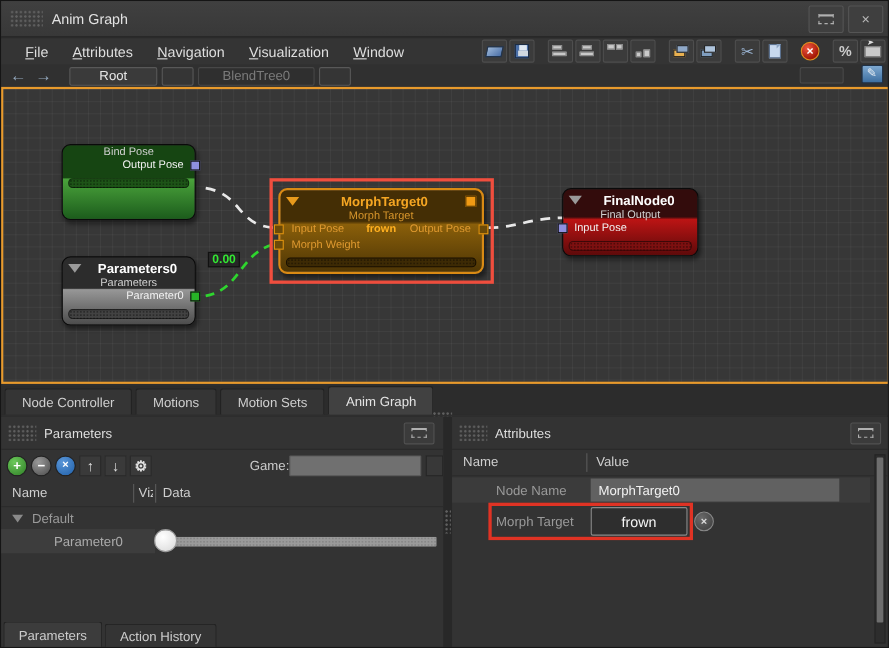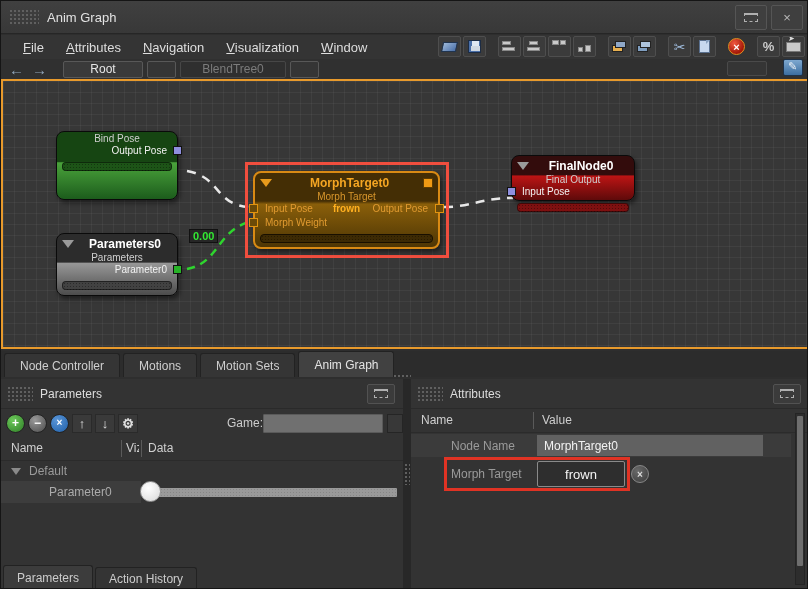--- a/index.html
+++ b/index.html
@@ -96,21 +96,21 @@
     border:2px solid #d98a14;
     background:linear-gradient(#442e05, #442e05 38%, #8a5f0a 42%, #4e3605);
     color:#f0a22c; }
   #node-morph .node-tri { border-top-color:#e89a1c; }
   #node-morph .node-title { color:#f5a623; }
   #node-morph .node-sub { color:#d8962c; }
   #node-morph .portrow { color:#e09a30; }
   #node-morph .node-foot { background-color:#3d2a04; border-color:#180f00; }
   #morph-frown { position:absolute; left:0; right:0; text-align:center; font-weight:bold; color:#ffb020; }
   
-  #node-final { left:508px; top:74px; width:124px; height:46px;
+  #node-final { left:508px; top:90px; width:124px; height:62px;
     background:linear-gradient(#330c0c, #330c0c 42%, #bb1414 46%, #5e0a0a); }
   #node-final .node-foot { background-color:#7e1010; }
   .sq-blue { background:#8f8fdf; }
   .sq-green { background:#27b327; }
   .sq-orange { background:#6b4a08; border-color:#e0930f !important; }
   .head-box-green { width:10px; height:10px; border:2px solid #0c2e0c; background:#164512; }
   .head-box-orange { width:10px; height:10px; background:#f09a14; border:1px solid #5e3c00; }
   #morph-highlight { position:absolute; left:242px; top:81px; width:204px; height:96px;
     border:3px solid #f04e3e; pointer-events:none; }
   #wire-label { position:absolute; left:186px; top:148px; background:#262626; border:1px solid #111;

